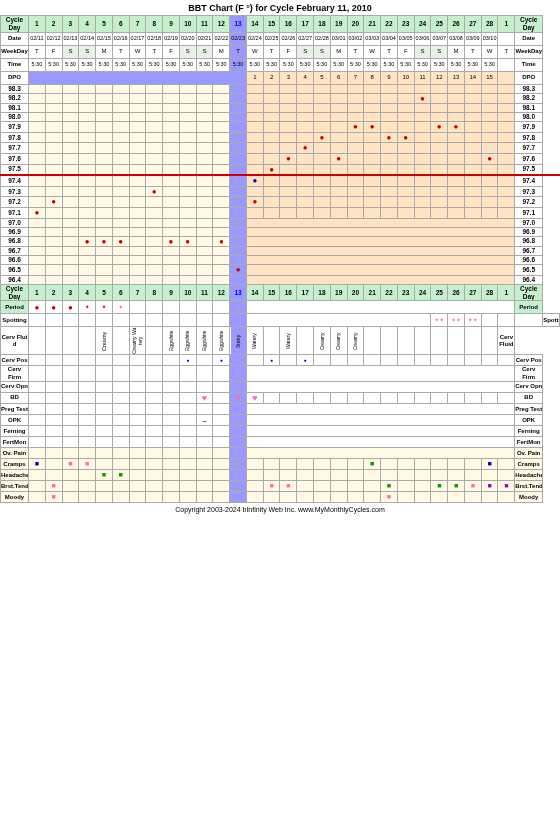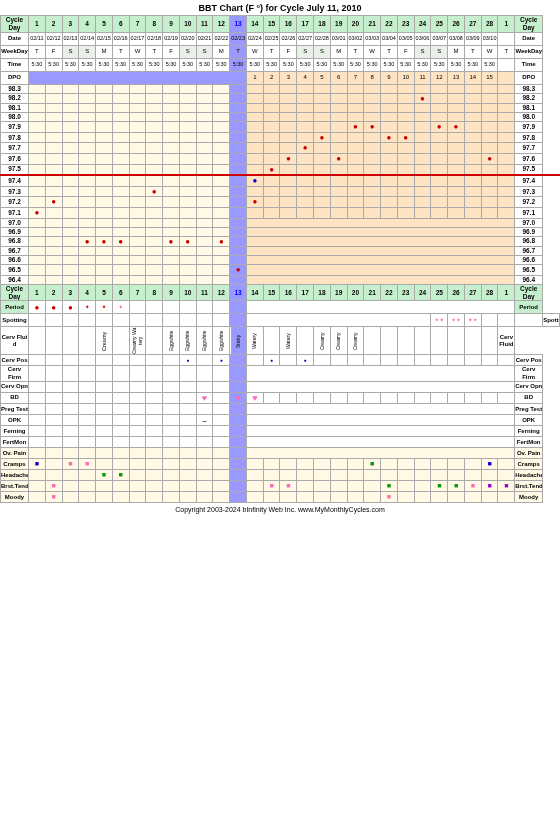--- a/index.html
+++ b/index.html
@@ -138,21 +138,21 @@
     .dot-red { color: #cc0000; font-size: 8px; }
     .dot-blue { color: #0000cc; font-size: 8px; }
     .heart { color: #ff69b4; font-size: 9px; }
     .period-dot { color: #cc0000; font-size: 8px; }
     .opk-minus { color: #333; font-size: 8px; font-weight: bold; }
   </style>
 </head>
 <body>
 
 <div class="chart-container">
-  <div class="chart-title">BBT Chart (F °) for Cycle July 11, 2010</div>
+  <div class="chart-title">BBT Chart (F °) for Cycle February 11, 2010</div>
 
   <table>
 
     <tbody>
         <tr class="header-row">
       <td class="label-col">Cycle Day</td>
       <td>1</td>
       <td>2</td>
       <td>3</td>
       <td>4</td>

